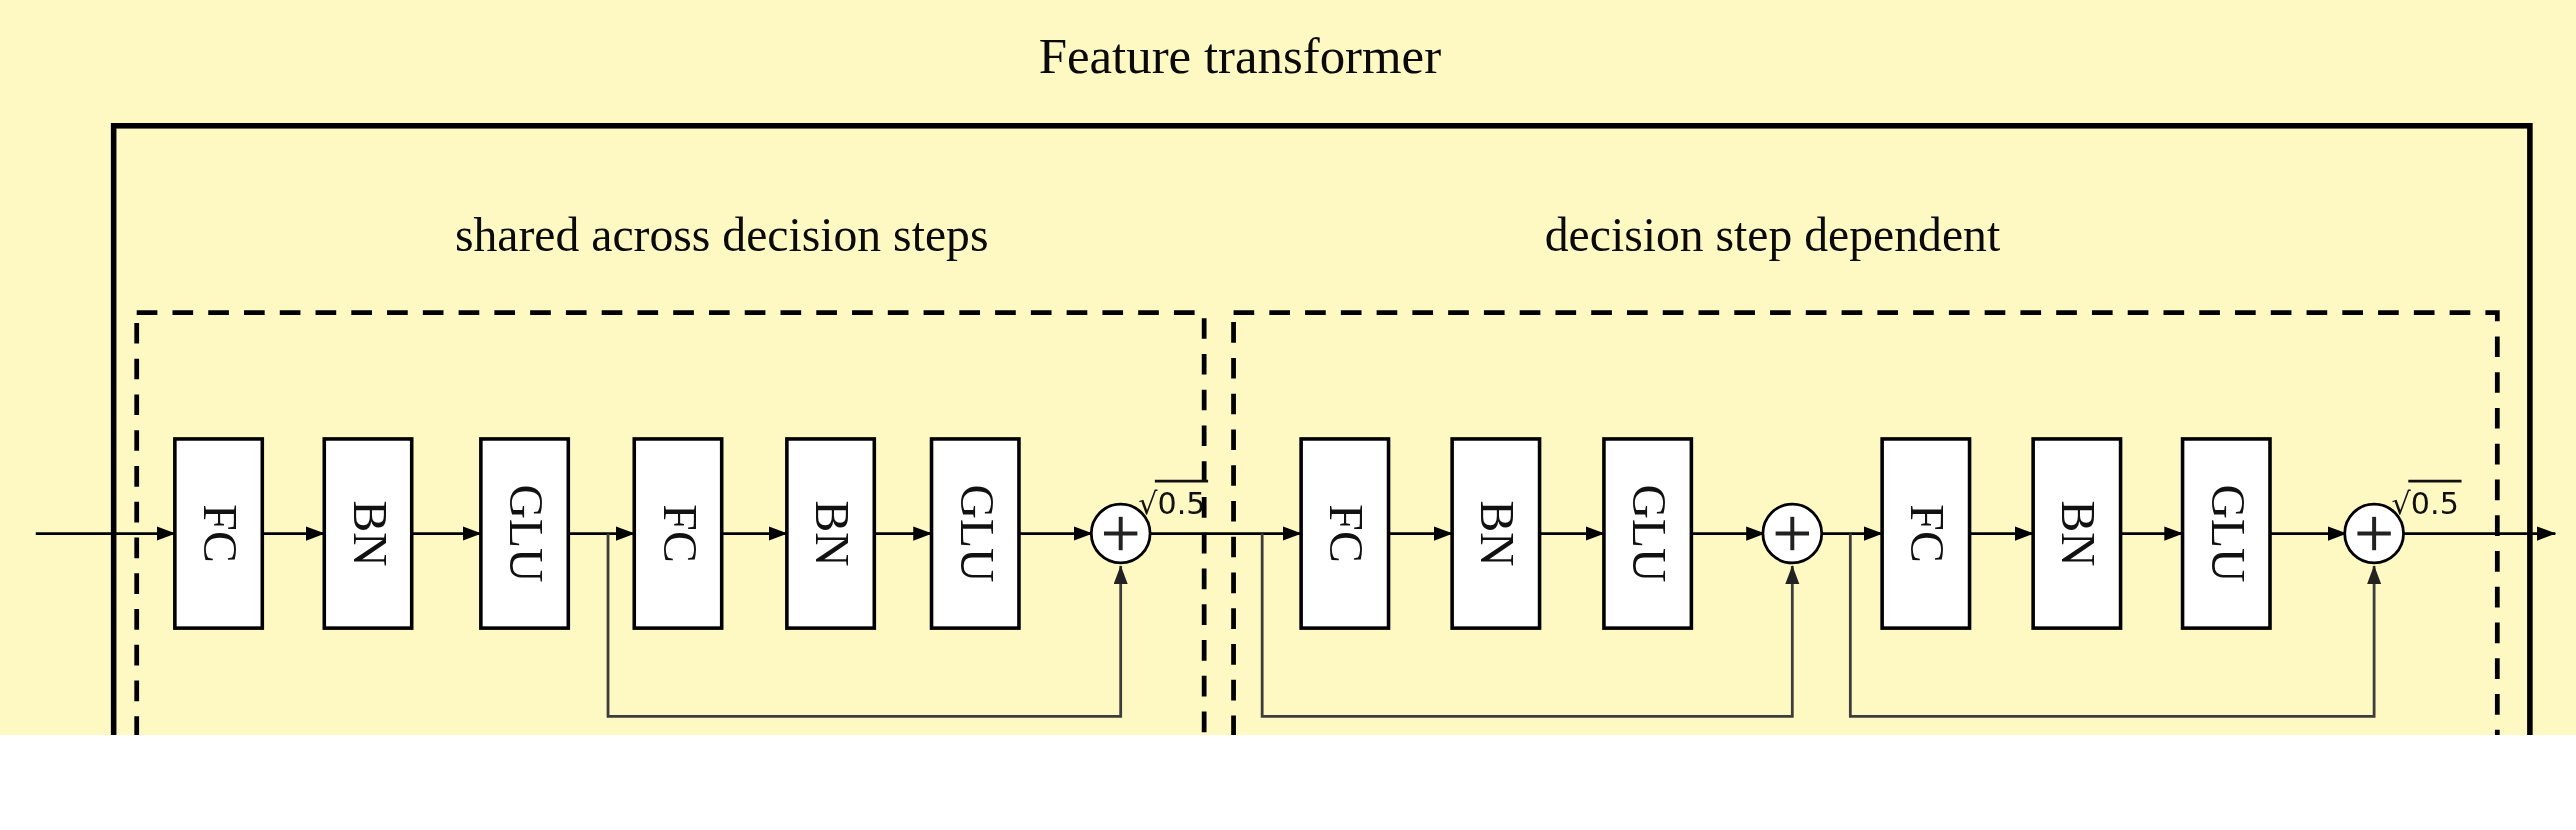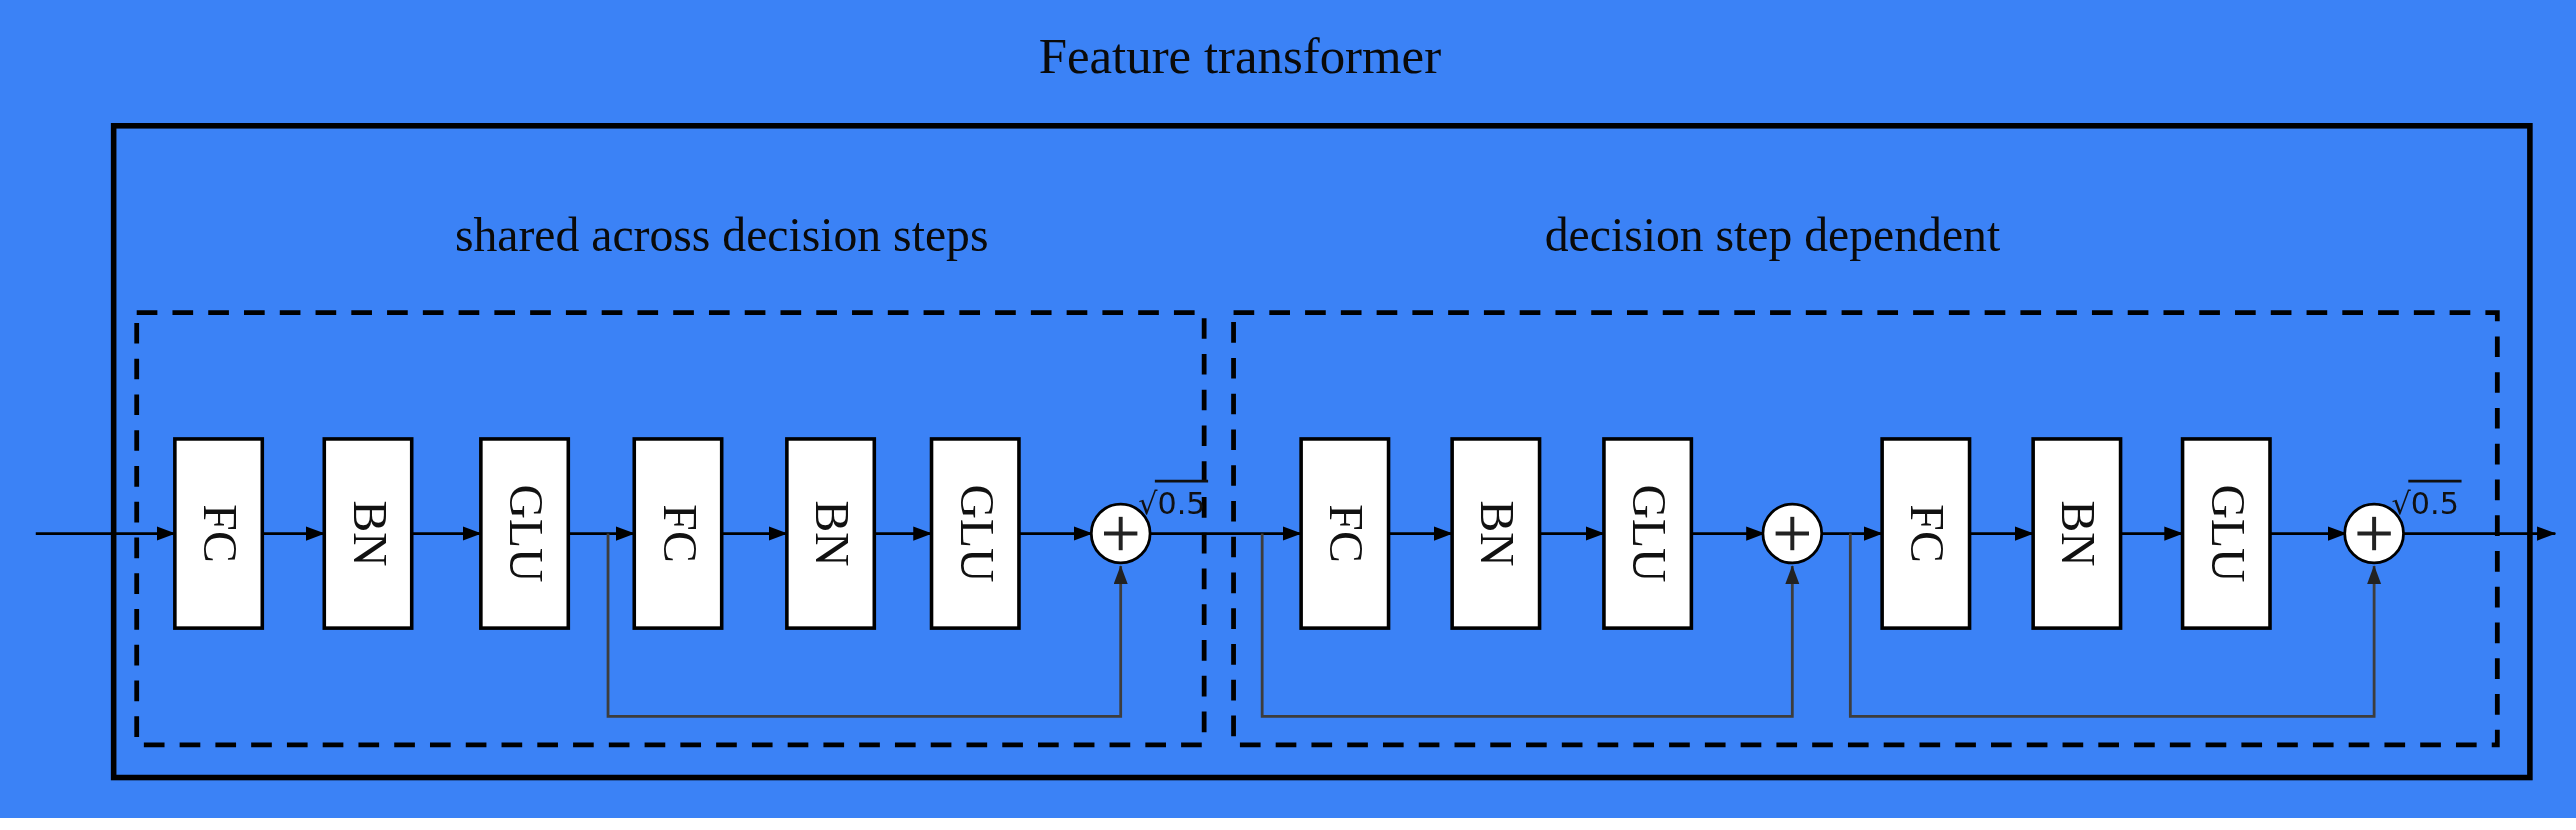--- a/index.html
+++ b/index.html
@@ -3,22 +3,22 @@
 <meta charset="utf-8">
 <style>
   html, body {
     margin: 0;
     padding: 0;
     background: #ffffff;
   }
   .stage {
     position: relative;
     width: 2576px;
-    height: 818px;
-    background: #3b82f6;
+    height: 735px;
+    background: #fef9c3;
     font-family: "Liberation Serif", serif;
   }
   svg { display: block; }
   text { user-select: none; }
   .title-text {
     font-family: "Liberation Serif", serif;
     font-size: 64px;
     fill: #0a0a0a;
   }
   .section-text {

